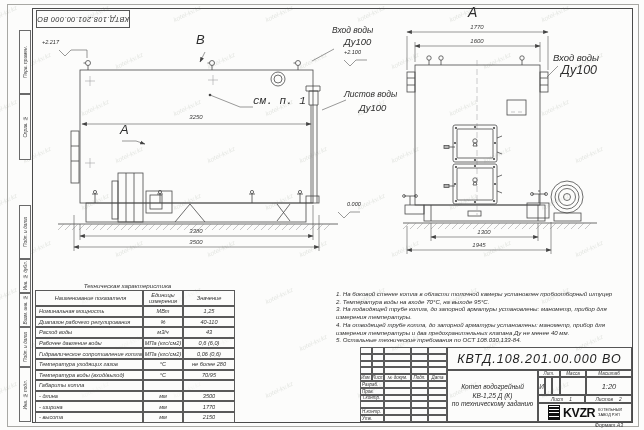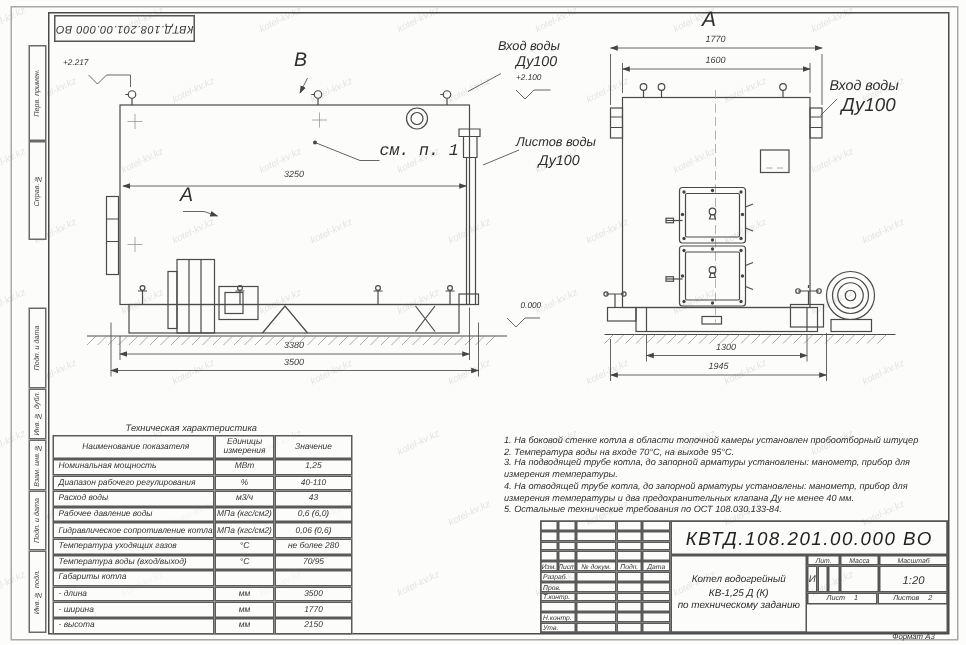--- a/index.html
+++ b/index.html
@@ -442,20 +442,28 @@
     <div class="tb" style="left:200px;top:30px;width:26px;height:18px;"></div>
     <div class="tb tb-small" id="tb-scale" style="left:226px;top:30px;width:46px;height:18px;">1:20</div>
     <div class="tb tb-sheet" style="left:178px;top:48px;width:47px;height:8px;">
       <span>Лист</span>
       <span>1</span>
     </div>
     <div class="tb tb-sheet" style="left:225px;top:48px;width:47px;height:8px;">
       <span>Листов</span>
       <span>2</span>
     </div>
+    <div class="tb" id="tb-logo">
+      <div id="logomark"></div>
+      <div id="logotext">KVZR</div>
+      <div class="logosub">
+        <span>КОТЕЛЬНЫЙ</span>
+        <span>ЗАВОД РЭП</span>
+      </div>
+    </div>
   </div>
   <div id="format-label">Формат  А3</div>
 
 <div class="stripbox" style="top: 30px; height: 64px;">
       <span class="striptxt">Перв. примен.</span>
     </div>
     <div class="stripbox" style="top: 94px; height: 66px;">
       <span class="striptxt">Справ. №</span>
     </div>
     <div class="stripbox" style="top: 205px; height: 54px;">

